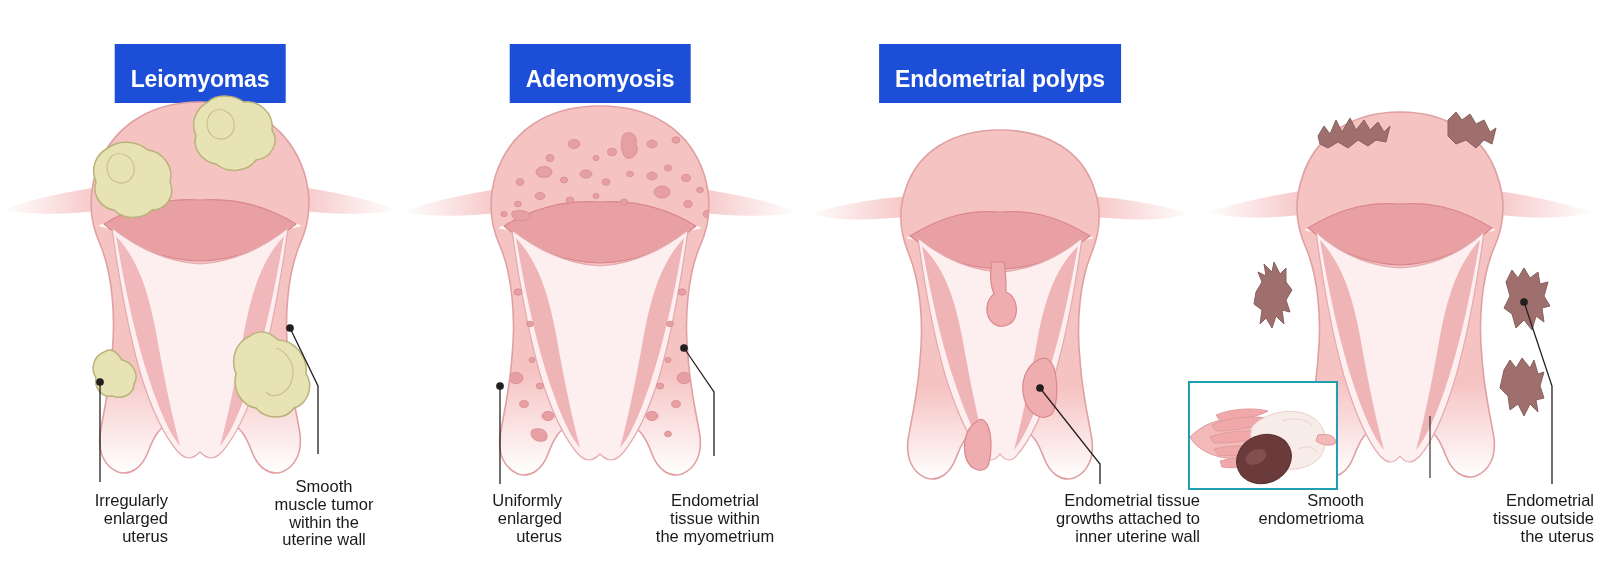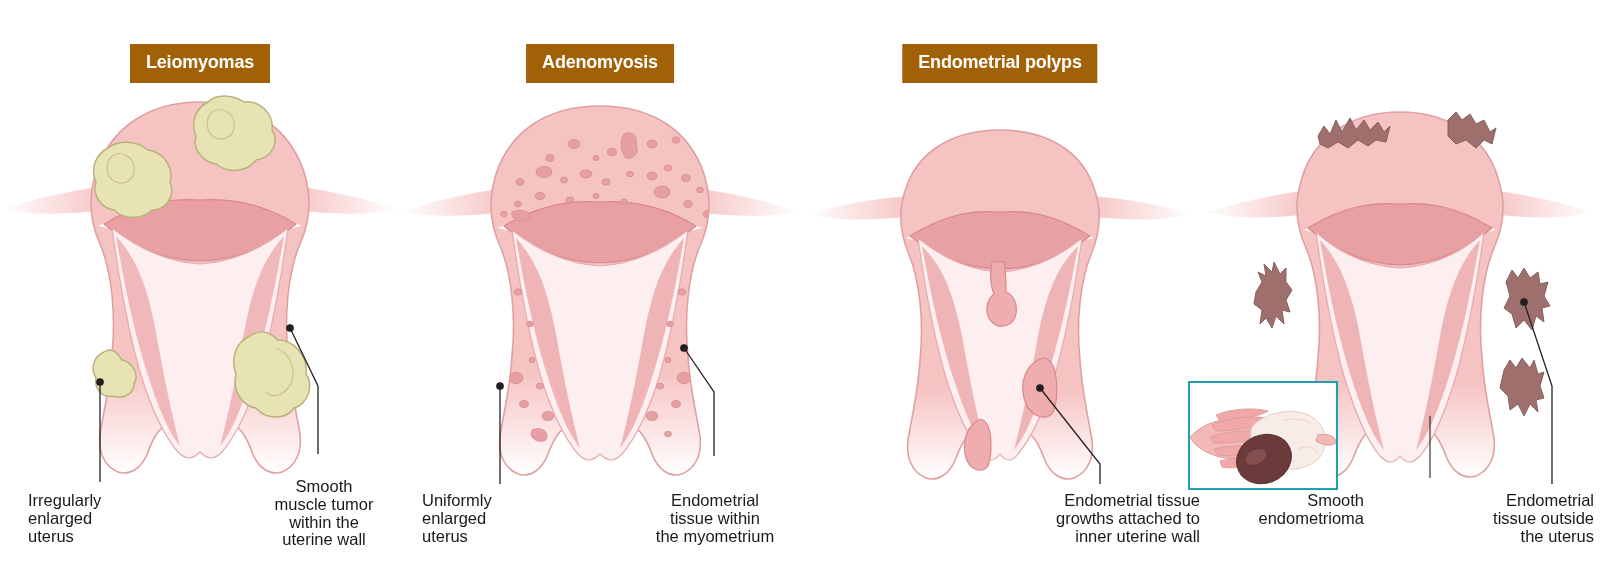--- a/index.html
+++ b/index.html
@@ -13,36 +13,36 @@
 
   .panel{position:absolute;top:0;height:581px;width:400px;}
   .panel.p1{left:0;}
   .panel.p2{left:400px;}
   .panel.p3{left:800px;}
   .panel.p4{left:1200px;}
 
   
   .banner{
     position:absolute;top:44px;left:50%;transform:translateX(-50%);
-    background:#a16207;color:#ffffff;
-    font-size:18px;font-weight:700;line-height:1;
-    padding:9px 16px 12px 16px;white-space:nowrap;
+    background:#1d4ed8;color:#ffffff;
+    font-size:23px;font-weight:700;line-height:1;
+    padding:24px 16px 12px 16px;white-space:nowrap;
     letter-spacing:-0.2px;
   }
 
   
   .art{position:absolute;left:0;top:86px;width:400px;height:400px;}
 
   
   .cap{
     position:absolute;color:#1a1a1a;font-size:16.5px;line-height:1.08;
     text-align:right;white-space:pre-line;
     font-family:"Liberation Sans","DejaVu Sans",sans-serif;
   }
-  .cap.left{text-align:left;}
+  .cap.left{text-align:right;}
   .cap.right{text-align:center;}
 
   
   .inset-frame{position:absolute;border:2px solid #1f9fb0;background:#fff;}
 </style>
 </head>
 <body>
 
 <div id="board">
 

